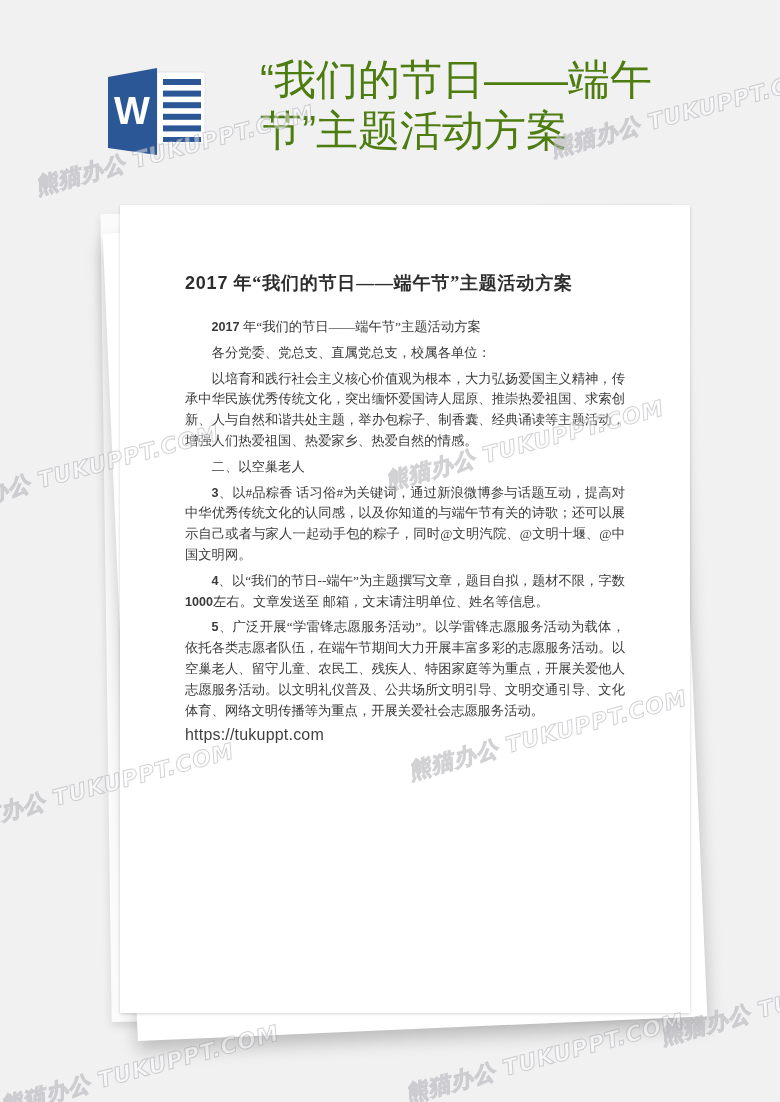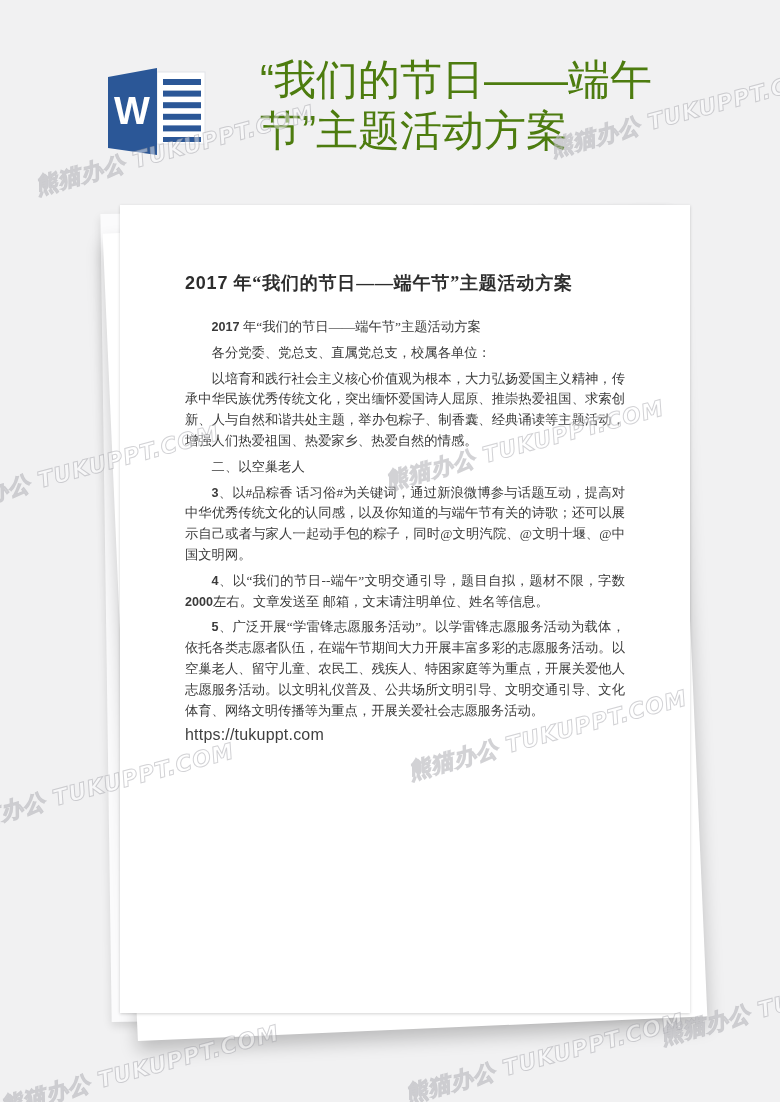--- a/index.html
+++ b/index.html
@@ -78,21 +78,21 @@
     <div class="page back2"></div>
     <div class="page back1"></div>
     <div class="page front">
       <h2 class="doc-heading" id="doc-heading"><b>2017</b><span> 年“我们的节日——端午节”主题活动方案</span></h2>
       <div id="doc-body">
           <p class="indent"><b>2017</b><span> 年“我们的节日——端午节”主题活动方案</span></p>
           <p class="indent"><span>各分党委、党总支、直属党总支，校属各单位：</span></p>
           <p class="indent"><span>以培育和践行社会主义核心价值观为根本，大力弘扬爱国主义精神，传承中华民族优秀传统文化，突出缅怀爱国诗人屈原、推崇热爱祖国、求索创新、人与自然和谐共处主题，举办包粽子、制香囊、经典诵读等主题活动，增强人们热爱祖国、热爱家乡、热爱自然的情感。</span></p>
           <p class="indent"><span>二、以空巢老人</span></p>
           <p class="indent"><b>3</b><span>、以#品粽香 话习俗#为关键词，通过新浪微博参与话题互动，提高对中华优秀传统文化的认同感，以及你知道的与端午节有关的诗歌；还可以展示自己或者与家人一起动手包的粽子，同时@文明汽院、@文明十堰、@中国文明网。</span></p>
-          <p class="indent"><b>4</b><span>、以“我们的节日--端午”文明交通引导，题目自拟，题材不限，字数</span><b>2000</b><span>左右。文章发送至 邮箱，文末请注明单位、姓名等信息。</span></p>
+          <p class="indent"><b>4</b><span>、以“我们的节日--端午”为主题撰写文章，题目自拟，题材不限，字数</span><b>1000</b><span>左右。文章发送至 邮箱，文末请注明单位、姓名等信息。</span></p>
           <p class="indent"><b>5</b><span>、广泛开展“学雷锋志愿服务活动”。以学雷锋志愿服务活动为载体，依托各类志愿者队伍，在端午节期间大力开展丰富多彩的志愿服务活动。以空巢老人、留守儿童、农民工、残疾人、特困家庭等为重点，开展关爱他人志愿服务活动。以文明礼仪普及、公共场所文明引导、文明交通引导、文化体育、网络文明传播等为重点，开展关爱社会志愿服务活动。</span></p>
         </div>
       <div class="doc-footer">https://tukuppt.com</div>
     </div>
   </div>
 
   <div class="wm-layer" id="wm-layer">
       <span class="wm" style="left: 175px; top: 150px; transform: translate(-50%, -50%) rotate(-15deg);">熊猫办公 TUKUPPT.COM</span>
       <span class="wm" style="left: 690px; top: 112px; transform: translate(-50%, -50%) rotate(-15deg);">熊猫办公 TUKUPPT.COM</span>
       <span class="wm" style="left: 80px; top: 470px; transform: translate(-50%, -50%) rotate(-15deg);">熊猫办公 TUKUPPT.COM</span>

